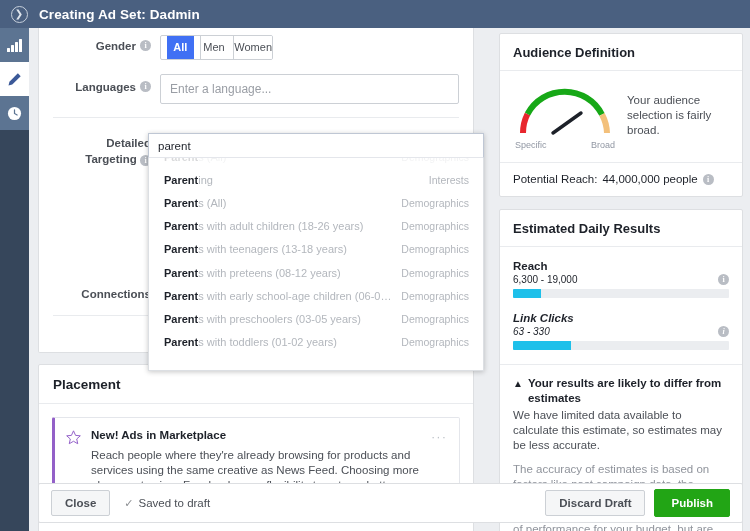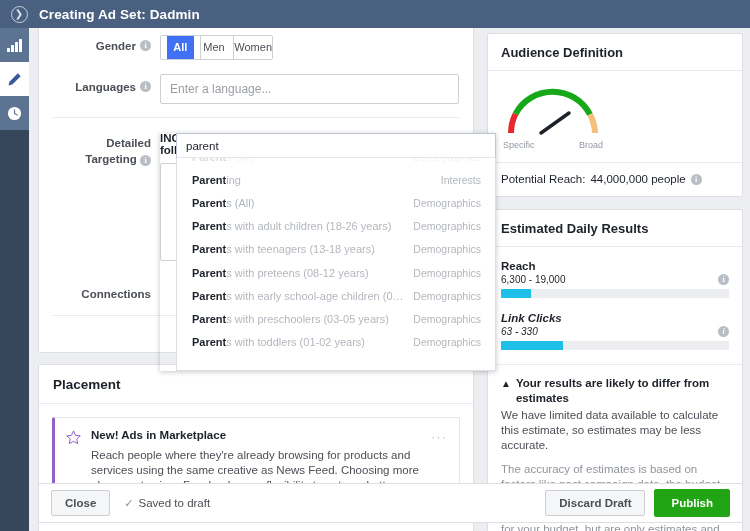--- a/index.html
+++ b/index.html
@@ -109,22 +109,22 @@
     display: flex; align-items: center; gap: 5px; margin-bottom: 7px;
   }
   .dt-box {
     border: 1px solid #ccd0d5; border-radius: 2px; height: 98px;
     background: #ffffff;
   }
   .conn-divider { height: 1px; background: #e9ebee; margin: 14px 14px 0 14px; }
 
   
   .dropdown {
-    position: absolute; left: 160px; top: 133px; width: 336px;
-    z-index: 40; box-shadow: 0 1px 5px rgba(0,0,0,.22); padding-left: 16px;
+    position: absolute; left: 148px; top: 133px; width: 336px;
+    z-index: 40; box-shadow: 0 1px 5px rgba(0,0,0,.22);
   }
   .dd-input {
     display: flex; align-items: center; background: #ffffff;
     border: 1px solid #bfc7d4; border-bottom: 1px solid #e4e6eb;
     height: 25px; padding: 0 9px;
   }
   .dd-query { flex: 1; font-size: 11.5px; color: #1d2129; }
   .dd-tabs { display: flex; align-items: center; gap: 0; margin-top: 43px; }
   .dd-tab {
     font-size: 10.5px; color: #8d949e; padding: 0 8px; cursor: pointer;
@@ -163,20 +163,21 @@
   .promo-dots { color: #bec3c9; font-size: 13px; letter-spacing: 1px;
                 align-self: flex-start; cursor: pointer; }
 
   
   .right {
     position: absolute; top: 33px; left: 487px; width: 256px;
   }
   .rcard {
     background: #ffffff; border: 1px solid #dddfe2; border-radius: 2px;
     margin-bottom: 12px;
+    margin-left: 12px;
   }
   .rcard-hd {
     padding: 11px 13px 10px 13px; font-size: 13px; font-weight: bold;
     color: #1d2129; border-bottom: 1px solid #e9ebee;
   }
   .aud-body { display: flex; padding: 12px 13px 0 13px; gap: 10px; }
   .gauge-wrap { width: 104px; flex: none; }
   .gauge-labels {
     display: flex; justify-content: space-between; font-size: 9px;
     color: #9197a3; margin-top: -3px; padding: 0 2px;
@@ -417,20 +418,21 @@
             <path d="M10 50 A42 42 0 0 1 14.5 31" stroke="#e8262d" stroke-width="6" fill="none" stroke-linecap="butt"></path>
             <path d="M14.5 31 A42 42 0 0 1 89 31.5" stroke="#17a817" stroke-width="6" fill="none" stroke-linecap="butt"></path>
             <path d="M89 31.5 A42 42 0 0 1 94 50" stroke="#f3c07b" stroke-width="6" fill="none" stroke-linecap="butt"></path>
             <line x1="40" y1="50" x2="68" y2="30" stroke="#1d2129" stroke-width="3.4" stroke-linecap="round"></line>
           </svg>
           <div class="gauge-labels">
             <span>Specific</span>
             <span>Broad</span>
           </div>
         </div>
+        <div class="aud-note">Your audience selection is fairly broad.</div>
       </div>
       <div class="aud-reach">
         <span>Potential Reach:</span>
         <span>44,000,000 people</span>
         <span class="info-i">i</span>
       </div>
     </div>
 
     <div class="rcard">
       <div class="rcard-hd">Estimated Daily Results</div>

